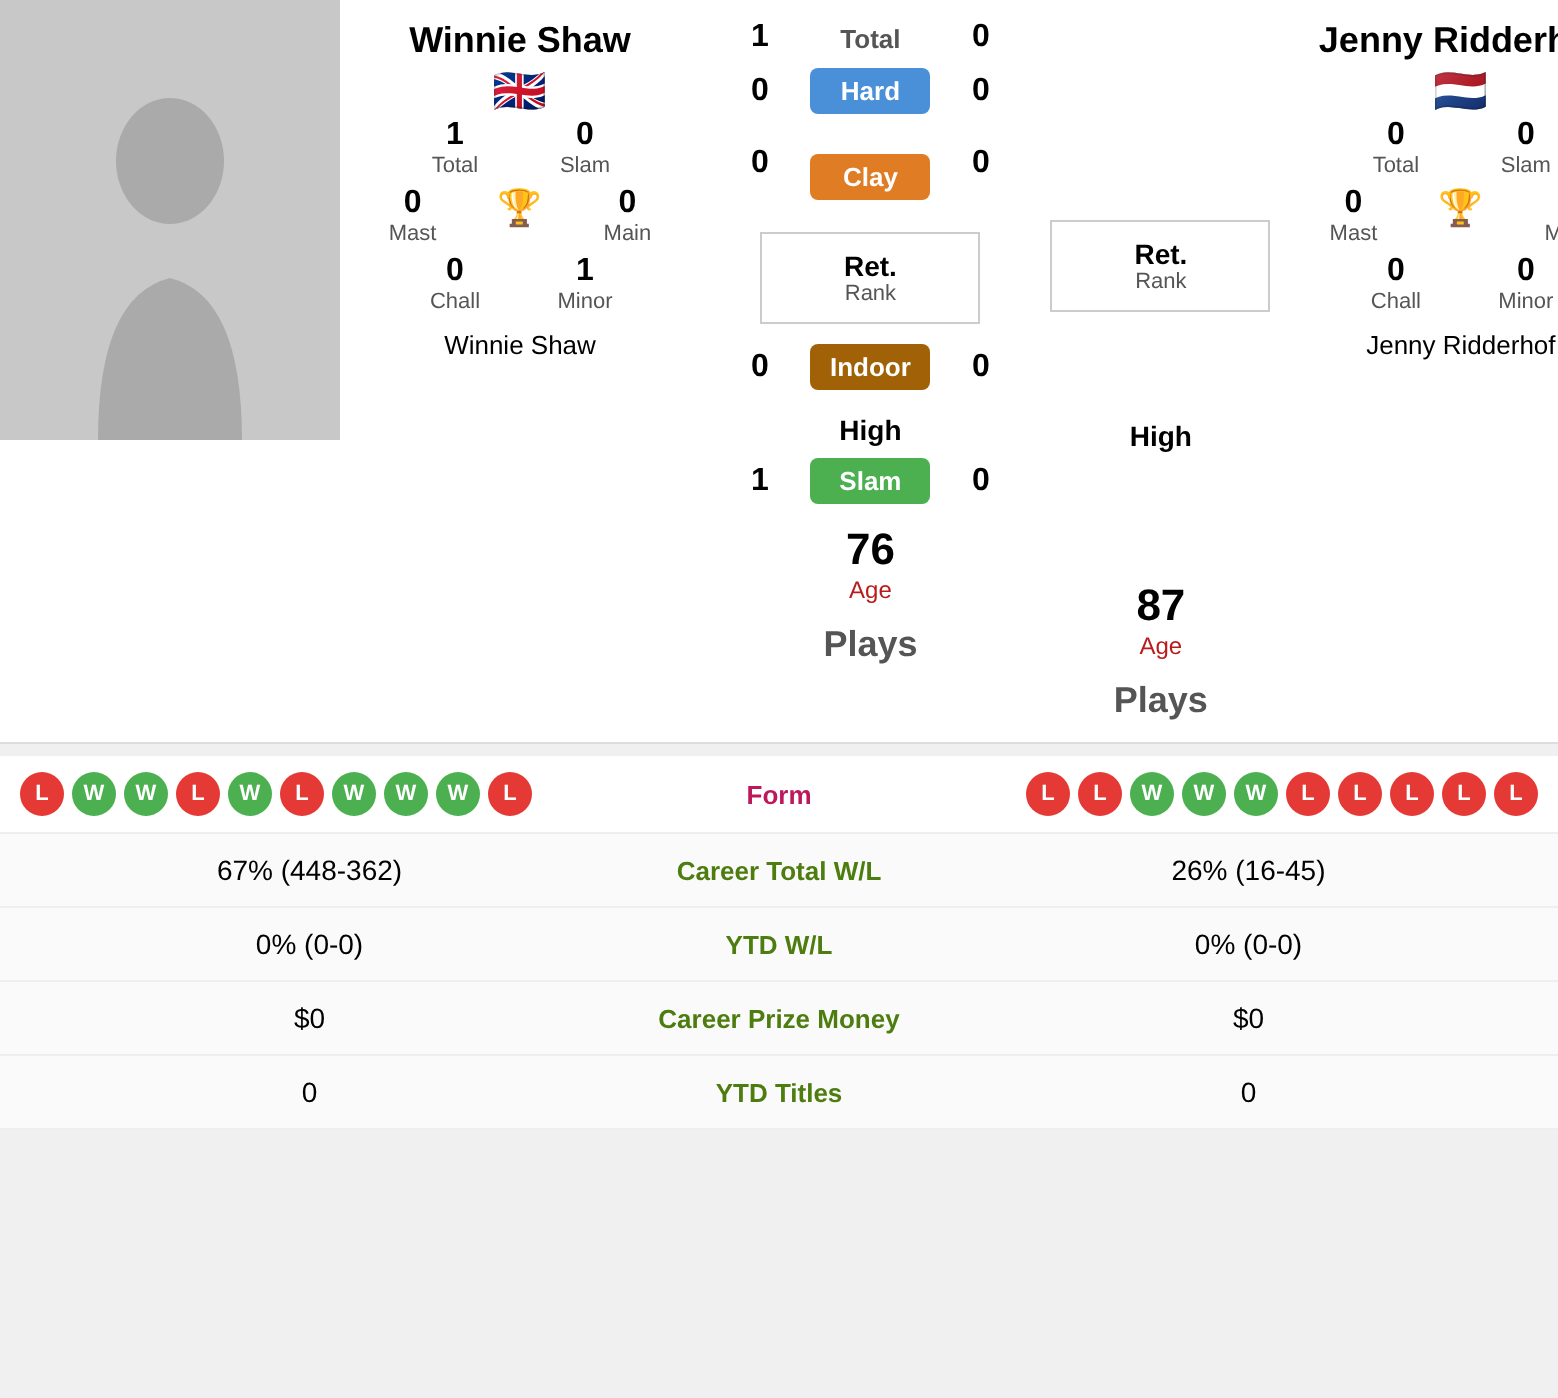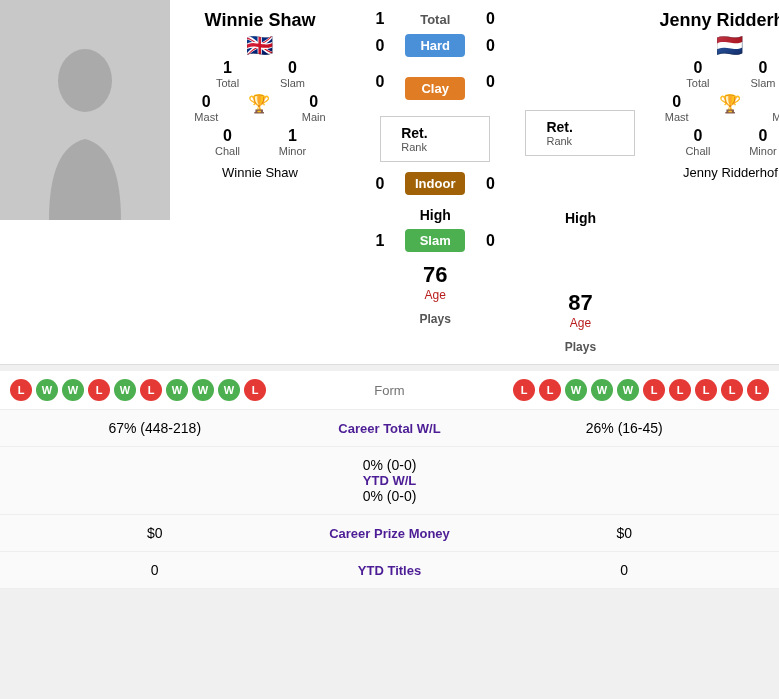--- a/index.html
+++ b/index.html
@@ -99,20 +99,21 @@
     }
 
     .surface-hard { background: #4a90d9; }
     .surface-clay { background: #e07c24; margin-top: 14px; }
     .surface-indoor { background: #a16207; }
     .surface-grass { background: #4caf50; }
 
     .rank-box {
       border: 1px solid #ccc;
       padding: 8px 20px;
+      text-align: center;
       margin: 6px 0;
       min-width: 110px;
     }
 
     .rank-box-label {
       font-size: 11px;
       color: #555;
     }
 
     .rank-box-value {
@@ -136,21 +137,21 @@
       font-size: 22px;
       font-weight: bold;
     }
 
     .age-label {
       font-size: 12px;
       color: #b91c1c;
     }
 
     .plays-label {
-      font-size: 12px;
+      font-size: 18px;
       font-weight: bold;
       color: #555;
       margin-top: 6px;
     }
 
     .stats-row {
       display: flex;
       justify-content: center;
       gap: 20px;
       margin-bottom: 4px;
@@ -202,22 +203,22 @@
     }
 
     .form-right {
       justify-content: flex-end;
     }
 
     .form-label {
       width: 120px;
       text-align: center;
       font-size: 13px;
-      font-weight: normal;
-      color: #737373;
+      font-weight: bold;
+      color: #be185d;
     }
 
     .form-badge {
       width: 22px;
       height: 22px;
       border-radius: 50%;
       display: flex;
       align-items: center;
       justify-content: center;
       font-size: 11px;
@@ -244,21 +245,21 @@
       flex: 1;
       text-align: center;
       font-size: 14px;
     }
 
     .stat-data-center {
       width: 180px;
       text-align: center;
       font-size: 13px;
       font-weight: bold;
-      color: #4c1d95;
+      color: #4d7c0f;
     }
 
     .right-player-info {
       width: 180px;
       flex-shrink: 0;
       display: flex;
       flex-direction: column;
       align-items: center;
       padding: 10px 5px;
     }
@@ -454,26 +455,26 @@
         <div class="form-badge form-win">W</div>
         <div class="form-badge form-loss">L</div>
         <div class="form-badge form-loss">L</div>
         <div class="form-badge form-loss">L</div>
         <div class="form-badge form-loss">L</div>
         <div class="form-badge form-loss">L</div>
       </div>
   </div>
 
   <div class="stat-data-row">
-    <div class="stat-data-left">67% (448-218)</div>
+    <div class="stat-data-left">67% (448-362)</div>
     <div class="stat-data-center">Career Total W/L</div>
     <div class="stat-data-right">26% (16-45)</div>
   </div>
 
-  <div class="stat-data-row" style="background:#fafafa;flex-direction:column;">
+  <div class="stat-data-row" style="background:#fafafa;">
     <div class="stat-data-left">0% (0-0)</div>
     <div class="stat-data-center">YTD W/L</div>
     <div class="stat-data-right">0% (0-0)</div>
   </div>
 
   <div class="stat-data-row">
     <div class="stat-data-left">$0</div>
     <div class="stat-data-center">Career Prize Money</div>
     <div class="stat-data-right">$0</div>
   </div>

